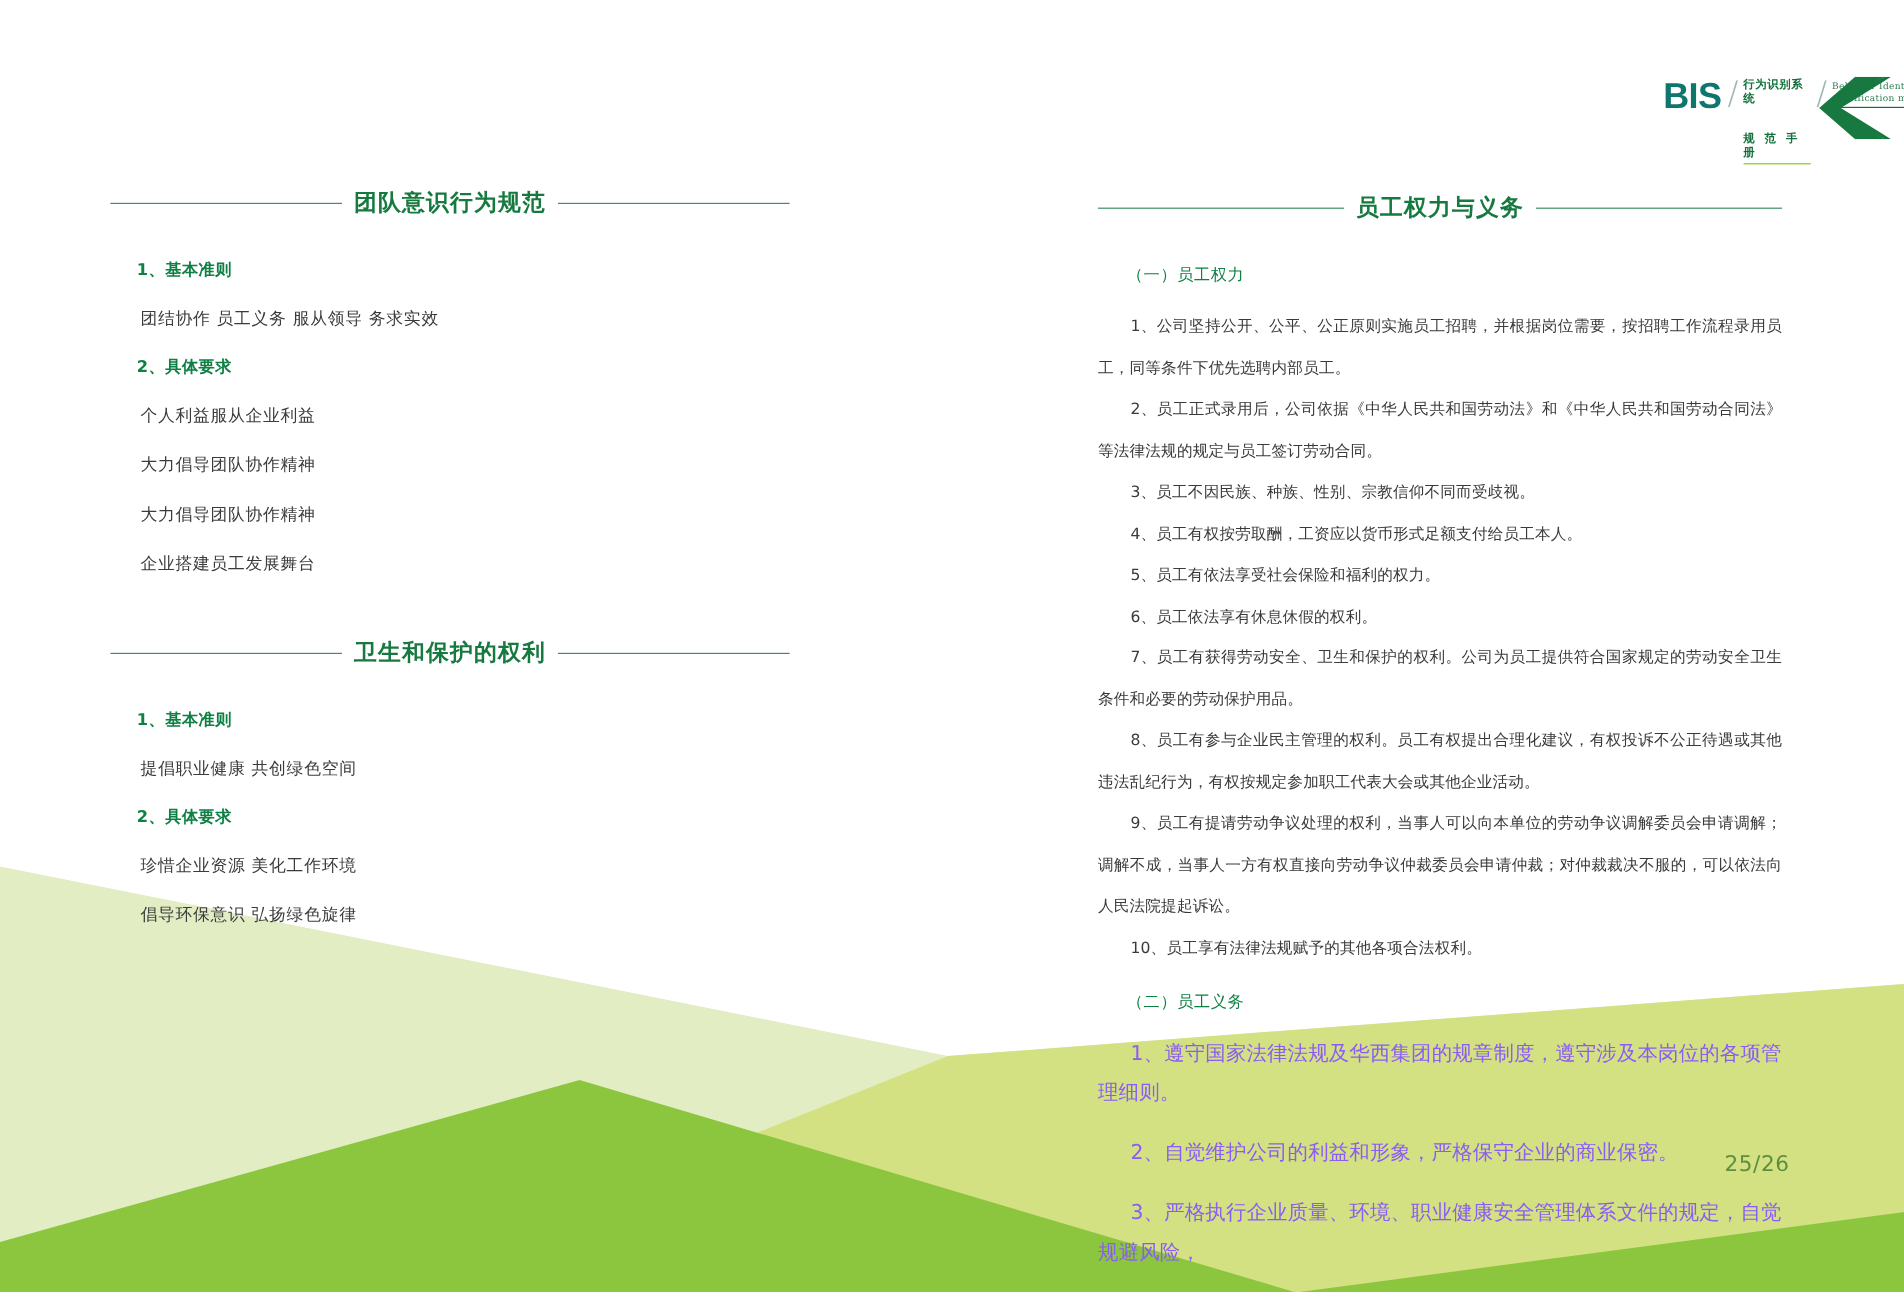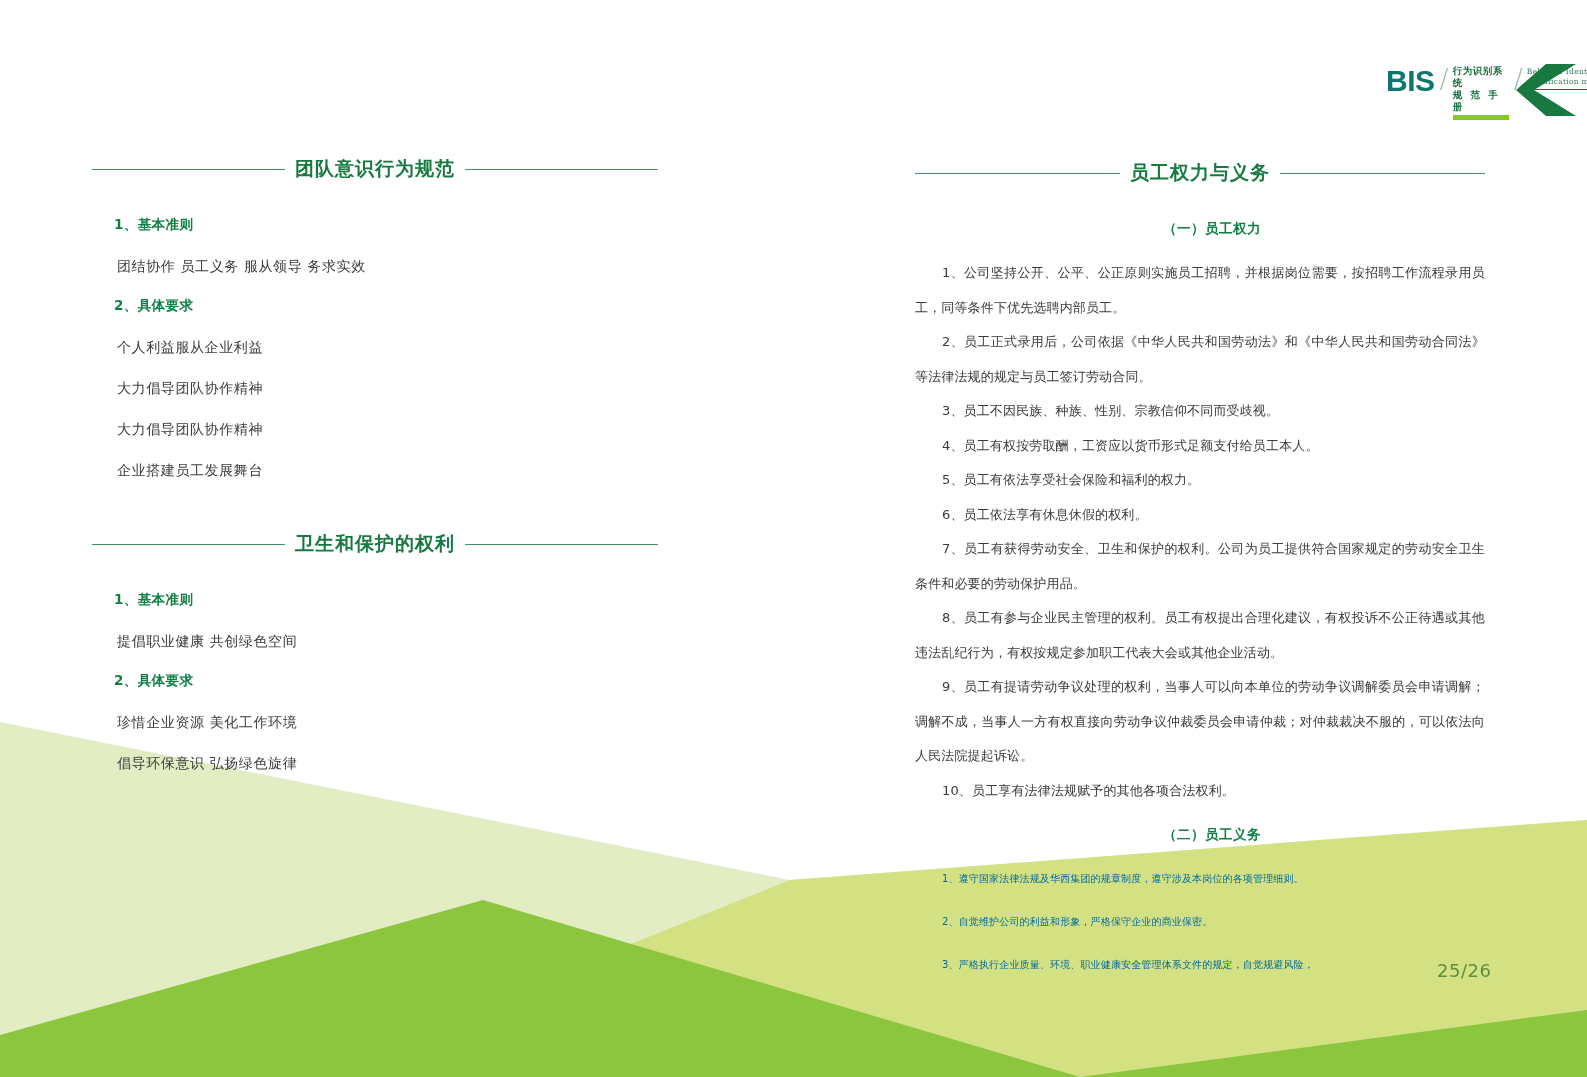--- a/index.html
+++ b/index.html
@@ -53,35 +53,36 @@
     font-size: 27px;
     line-height: 30px;
     padding: 2px 4px 0 5px;
     font-weight: 300;
   }
   .brand-cn {
     display: flex;
     flex-direction: column;
     justify-content: flex-start;
     padding-top: 3px;
+    gap: 21px;
   }
   .brand-cn-l1 {
     font-size: 9.5px;
     line-height: 12px;
     font-weight: 700;
     color: #14703C;
     letter-spacing: 0.5px;
   }
   .brand-cn-l2 {
     font-size: 9.5px;
     line-height: 12px;
     font-weight: 700;
     color: #14703C;
     letter-spacing: 2.5px;
-    border-bottom: 5px solid #84cc16;
+    border-bottom: 1px solid #84cc16;
     padding-bottom: 2px;
     width: 56px;
   }
   .brand-en {
     display: flex;
     flex-direction: column;
     padding-top: 5px;
   }
   .brand-en-l1, .brand-en-l2 {
     font-family: "DejaVu Serif", "Liberation Serif", serif;
@@ -146,40 +147,39 @@
     color: #3b3b3b;
     letter-spacing: 0.6px;
     margin: 0 0 21px 25px;
     line-height: 20px;
   }
   .block-gap { height: 30px; }
 
   
   .sub-head-paren {
     font-size: 13.5px;
-    font-weight: 700;
+    font-weight: 400;
     color: #0F8044;
     letter-spacing: 0.5px;
     margin: 0 0 18px 24px;
-    text-align: center;
   }
   .para {
     font-size: 13px;
     color: #3a3a3a;
     line-height: 34.5px;
     letter-spacing: 0.15px;
     margin: 0 0 0 0;
     text-indent: 27px;
     text-align: justify;
     text-justify: inter-ideograph;
   }
   #right-duties { margin-top: 2px; }
   .duty-para {
-    font-size: 10px;
-    color: #0369a1;
+    font-size: 17px;
+    color: #8b5cf6;
     line-height: 33px;
     letter-spacing: 0.15px;
     text-indent: 27px;
   }
 
   
   #page-number {
     position: absolute;
     left: 1437px;
     top: 960px;

